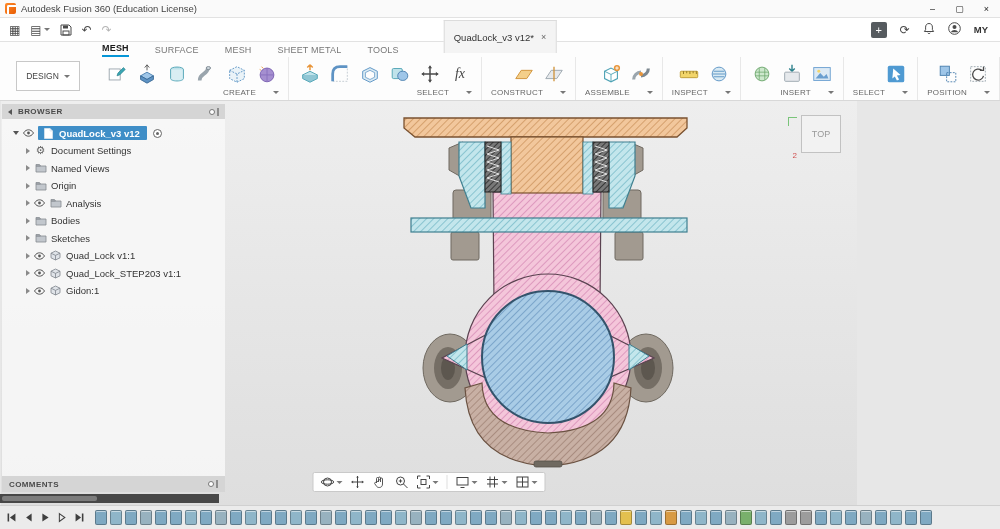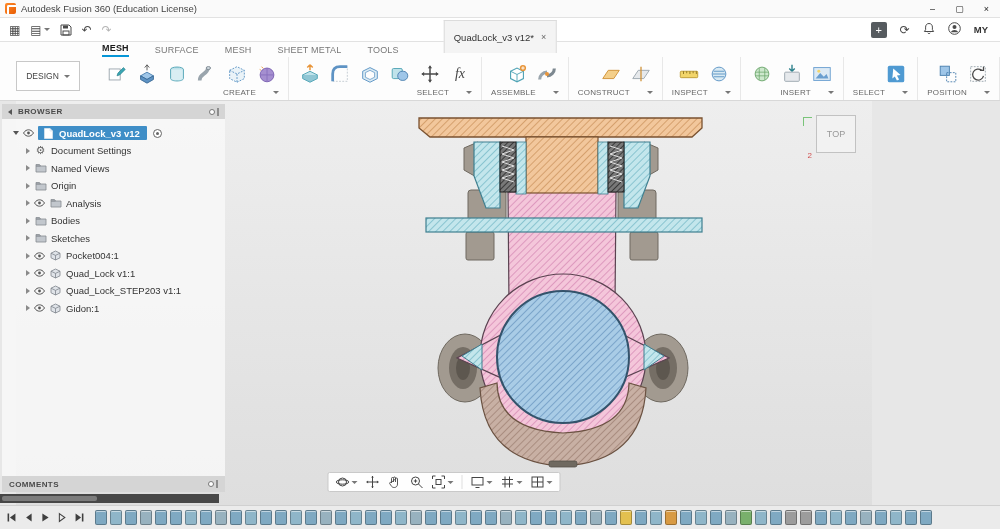--- a/index.html
+++ b/index.html
@@ -33,21 +33,21 @@
   .toolbar-row{position:absolute;top:57px;left:0;right:0;height:44px;background:#fdfdfd;border-bottom:1px solid #d8d8d8;display:flex;padding-left:96px;z-index:39;}
   .rgroup{display:flex;flex-direction:column;align-items:flex-end;justify-content:space-between;padding:3px 9px 3px;border-right:1px solid #e8e8e8;}
   .rg-icons{display:flex;align-items:center;gap:6px;height:28px;}
   .tile{width:24px;height:24px;display:flex;align-items:center;justify-content:center;}
   .tile svg{width:22px;height:22px;}
   .glabel{font-size:8px;color:#666;display:flex;align-items:center;gap:17px;letter-spacing:.2px;}
   .fx{font-family:"Liberation Serif","DejaVu Serif",serif;font-style:italic;font-size:14px;color:#444;}
   .design-box{position:absolute;left:16px;top:61px;width:64px;height:30px;border:1px solid #c8c8c8;background:#fff;display:flex;align-items:center;justify-content:center;gap:5px;font-size:8.5px;color:#444;z-index:41;}
 
   
-  .canvas{position:absolute;top:101px;left:16px;width:856px;height:404px;background:linear-gradient(#eeeeee,#dedede);}
+  .canvas{position:absolute;top:101px;left:1px;width:856px;height:404px;background:linear-gradient(#eeeeee,#dedede);}
   svg.model{position:absolute;left:0;top:0;width:1000px;height:404px;}
   .viewcube{position:absolute;right:16px;top:14px;width:40px;height:38px;background:#f2f2f2;border:1px solid #c2c2c2;color:#999;display:flex;align-items:center;justify-content:center;font-size:9px;z-index:5;}
   .vc-g{position:absolute;right:60px;top:16px;width:9px;height:9px;border-left:1px solid #79c479;border-top:1px solid #79c479;z-index:5;}
   .vc-axis2{position:absolute;right:60px;top:50px;color:#d05050;font-size:8px;z-index:5;}
   .navbar{position:absolute;left:50%;bottom:13px;transform:translateX(-50%);background:rgba(255,255,255,.96);border:1px solid #c9c9c9;border-radius:2px;display:flex;align-items:center;padding:2px 7px;gap:8px;z-index:6;}
   .nav-i{display:flex;align-items:center;gap:2px;color:#444;}
   .nav-i svg{width:14px;height:14px;}
   .nav-sep{width:1px;height:14px;background:#ddd;}
 
   
@@ -235,56 +235,56 @@
       <div class="glabel">
           <span>SELECT</span>
           <span class="caret"></span>
         </div>
     </div>
 
     <div class="rgroup">
       <div class="rg-icons">
         <span class="tile">
             <svg viewBox="0 0 24 24">
+              <path d="M3 17l6-9h12l-6 9z" fill="#f4cf8a" stroke="#cf9136"></path>
+            </svg>
+          </span>
+        <span class="tile">
+            <svg viewBox="0 0 24 24">
+              <path d="M3 17l6-9h12l-6 9z" fill="#e6e9ec" stroke="#9aa5ad"></path>
+              <path d="M12 4v16" stroke="#cf9136" stroke-width="1.4"></path>
+            </svg>
+          </span>
+      </div>
+      <div class="glabel">
+          <span>CONSTRUCT</span>
+          <span class="caret"></span>
+        </div>
+    </div>
+
+    <div class="rgroup">
+      <div class="rg-icons">
+        <span class="tile">
+            <svg viewBox="0 0 24 24">
               <path d="M5 9l7-3.5L19 9v8l-7 3.5L5 17z" fill="#fff" stroke="#4fa3b5" stroke-width="1.2"></path>
               <path d="M5 9l7 3.5L19 9M12 12.5v8" stroke="#4fa3b5" fill="none"></path>
               <circle cx="18.5" cy="5.5" r="3.4" fill="#e8953a"></circle>
               <path d="M18.5 3.6v3.8M16.6 5.5h3.8" stroke="#fff"></path>
             </svg>
           </span>
         <span class="tile">
             <svg viewBox="0 0 24 24">
               <path d="M4 18a8 8 0 0 1 8-8" fill="none" stroke="#9aa5ad" stroke-width="3.4"></path>
               <path d="M20 6a8 8 0 0 1-8 8" fill="none" stroke="#7d8890" stroke-width="3.4"></path>
               <circle cx="12" cy="12" r="2.2" fill="#e8953a"></circle>
             </svg>
           </span>
       </div>
       <div class="glabel">
           <span>ASSEMBLE</span>
-          <span class="caret"></span>
-        </div>
-    </div>
-
-    <div class="rgroup">
-      <div class="rg-icons">
-        <span class="tile">
-            <svg viewBox="0 0 24 24">
-              <path d="M3 17l6-9h12l-6 9z" fill="#f4cf8a" stroke="#cf9136"></path>
-            </svg>
-          </span>
-        <span class="tile">
-            <svg viewBox="0 0 24 24">
-              <path d="M3 17l6-9h12l-6 9z" fill="#e6e9ec" stroke="#9aa5ad"></path>
-              <path d="M12 4v16" stroke="#cf9136" stroke-width="1.4"></path>
-            </svg>
-          </span>
-      </div>
-      <div class="glabel">
-          <span>CONSTRUCT</span>
           <span class="caret"></span>
         </div>
     </div>
 
     <div class="rgroup">
       <div class="rg-icons">
         <span class="tile">
             <svg viewBox="0 0 24 24">
               <rect x="2.5" y="9" width="19" height="7" rx="1" fill="#f2d56a" stroke="#bc9a33"></rect>
               <path d="M6 9v3M9.5 9v2.2M13 9v3M16.5 9v2.2M20 9v3" stroke="#8a7120"></path>
@@ -601,36 +601,20 @@
                 <path d="M.5 4C2 1.5 4 .8 5.5.8S9 1.5 10.5 4C9 6.5 7 7.2 5.5 7.2S2 6.5.5 4z" fill="none" stroke="currentColor"></path>
                 <circle cx="5.5" cy="4" r="1.4" fill="currentColor"></circle>
               </svg>
             </span>
             <span class="t-ico">
               <svg width="11" height="11" viewBox="0 0 11 11">
                 <path d="M5.5 1 10 3.2v4.6L5.5 10 1 7.8V3.2z" fill="#dfe3e8" stroke="#7d848c" stroke-width=".8"></path>
                 <path d="M1 3.2 5.5 5.4 10 3.2M5.5 5.4V10" fill="none" stroke="#7d848c" stroke-width=".8"></path>
               </svg>
             </span>
-            <span>Pocket004:1</span>
-          </div>
-          <div class="trow">
-            <span class="tcaret"></span>
-            <span class="eye">
-              <svg width="11" height="8" viewBox="0 0 11 8">
-                <path d="M.5 4C2 1.5 4 .8 5.5.8S9 1.5 10.5 4C9 6.5 7 7.2 5.5 7.2S2 6.5.5 4z" fill="none" stroke="currentColor"></path>
-                <circle cx="5.5" cy="4" r="1.4" fill="currentColor"></circle>
-              </svg>
-            </span>
-            <span class="t-ico">
-              <svg width="11" height="11" viewBox="0 0 11 11">
-                <path d="M5.5 1 10 3.2v4.6L5.5 10 1 7.8V3.2z" fill="#dfe3e8" stroke="#7d848c" stroke-width=".8"></path>
-                <path d="M1 3.2 5.5 5.4 10 3.2M5.5 5.4V10" fill="none" stroke="#7d848c" stroke-width=".8"></path>
-              </svg>
-            </span>
             <span>Quad_Lock v1:1</span>
           </div>
           <div class="trow">
             <span class="tcaret"></span>
             <span class="eye">
               <svg width="11" height="8" viewBox="0 0 11 8">
                 <path d="M.5 4C2 1.5 4 .8 5.5.8S9 1.5 10.5 4C9 6.5 7 7.2 5.5 7.2S2 6.5.5 4z" fill="none" stroke="currentColor"></path>
                 <circle cx="5.5" cy="4" r="1.4" fill="currentColor"></circle>
               </svg>
             </span>

